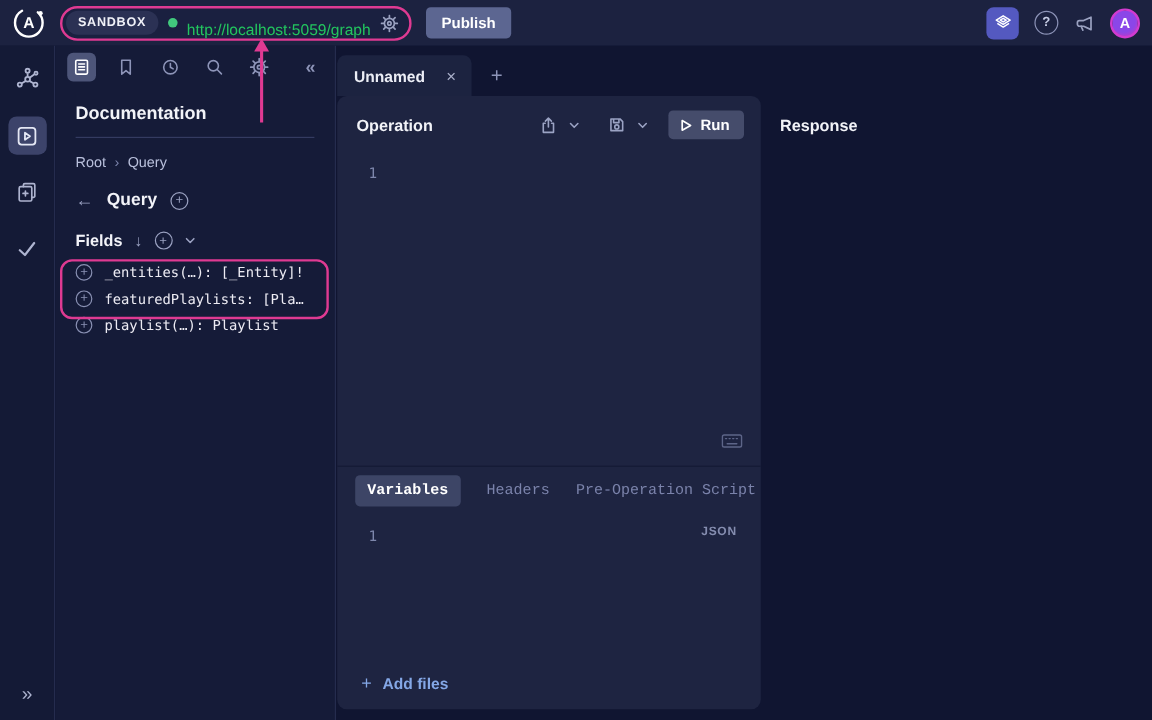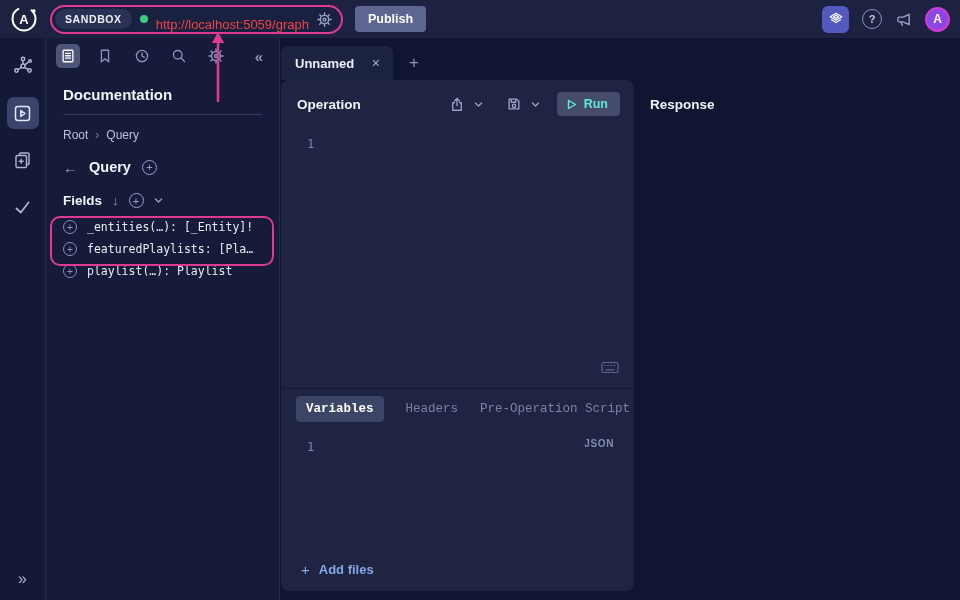--- a/index.html
+++ b/index.html
@@ -8,21 +8,21 @@
   .app { position:relative; width:960px; height:600px; overflow:hidden; color:#e9eaf2; background:#101531; }
   svg { display:block; }
   .ic { display:inline-flex; align-items:center; justify-content:center; }
 
   
   .topbar { height:38px; background:#1c2240; display:flex; align-items:center; padding:0 10px; gap:12px; position:relative; z-index:3; }
   .logo { width:28px; height:28px; flex:none; cursor:pointer; }
   .url-pill { display:flex; align-items:center; height:29px; border:2px solid #df3a92; border-radius:15px; padding:0 9px 0 3px; gap:8px; background:#1a2040; }
   .sandbox-badge { background:#2b3154; color:#f0f1f8; font-size:10.5px; font-weight:bold; letter-spacing:.6px; padding:4px 10px; border-radius:11px; }
   .status-dot { width:8px; height:8px; border-radius:50%; background:#41c97d; }
-  .url-text { font-size:13px; color:#ef4444;margin-top:10px; }
+  .url-text { font-size:13px; color:#22c55e;margin-top:10px; }
   .gear-sm { color:#9aa1c0; }
   .publish-btn { background:#5c6691; color:#fff; border:none; font-family:inherit; font-size:12.5px; font-weight:bold; padding:6px 13px; border-radius:4px; cursor:pointer; }
   .tb-right { margin-left:auto; display:flex; align-items:center; gap:13px; }
   .graphos-btn { width:27px; height:27px; border-radius:6px; background:#5459c0; border:none; color:#fff; display:flex; align-items:center; justify-content:center; cursor:pointer; }
   .help-btn { width:20px; height:20px; border-radius:50%; border:1.5px solid #8d94b8; background:none; color:#c6cce4; font-size:11px; font-weight:bold; display:flex; align-items:center; justify-content:center; cursor:pointer; font-family:inherit; }
   .mega-btn { background:none; border:none; color:#9aa1c0; cursor:pointer; }
   .avatar { width:25px; height:25px; border-radius:50%; background:radial-gradient(circle at 45% 40%, #8b46e8 55%, #c937c1 90%); border:2px solid #d23bd0; color:#fff; font-size:12px; font-weight:bold; display:flex; align-items:center; justify-content:center; cursor:pointer; }
 
   
   .body-row { display:flex; height:562px; }
@@ -67,21 +67,21 @@
   .newtab-btn { background:none; border:none; color:#8d94b8; font-size:17px; cursor:pointer; margin:0 0 9px 16px; line-height:1; font-family:inherit; }
   .content-row { flex:1; display:flex; padding-bottom:9px; min-height:0; }
 
   
   .op-card { width:353px; margin-left:1px; background:#1e2441; border-radius:8px; display:flex; flex-direction:column; overflow:hidden; flex:none; }
   .op-header { height:48px; display:flex; align-items:center; padding:0 14px 0 16px; flex:none; }
   .op-title { font-size:13.5px; font-weight:bold; color:#f2f3f8; flex:1; }
   .op-actions { display:flex; align-items:center; gap:5px; color:#9ba3c4; }
   .act-btn { background:none; border:none; color:#9ba3c4; display:flex; cursor:pointer; padding:2px; }
   .gap-md { width:9px; }
-  .run-btn { background:#454c6b; border:none; border-radius:4px; color:#5eead4; font-size:12.5px; font-weight:bold; padding:5px 12px 5px 10px; display:flex; align-items:center; gap:7px; margin-left:10px; cursor:default; font-family:inherit; }
+  .run-btn { background:#454c6b; border:none; border-radius:4px; color:#ffffff; font-size:12.5px; font-weight:bold; padding:5px 12px 5px 10px; display:flex; align-items:center; gap:7px; margin-left:10px; cursor:default; font-family:inherit; }
   .op-editor { flex:1; position:relative; padding:9px 0 0 26px; font-family:"DejaVu Sans Mono", monospace; font-size:12px; color:#7e87ac; cursor:text; }
   .kbd-btn { position:absolute; right:15px; bottom:11px; background:none; border:none; color:#5d6588; cursor:pointer; padding:0; }
   .subtabs { height:40px; border-top:1px solid #151a35; display:flex; align-items:center; padding:0 15px; gap:22px; white-space:nowrap; overflow:hidden; flex:none; }
   .subtab { background:none; border:none; font-size:12.5px; color:#7b83ab; cursor:pointer; font-family:Liberation Mono, monospace; flex:none; }
   .subtab.active { background:#3d4566; color:#fff; font-weight:bold; padding:6px 10px; border-radius:4px; }
   .var-editor { height:120px; position:relative; padding:12px 0 0 26px; font-family:"DejaVu Sans Mono", monospace; font-size:12px; color:#7e87ac; cursor:text; flex:none; }
   .json-badge { position:absolute; top:10px; right:20px; font-family:"Liberation Sans", sans-serif; font-size:10px; font-weight:bold; letter-spacing:.6px; color:#858daf; }
   .op-footer { height:43px; display:flex; align-items:center; padding-left:20px; gap:9px; color:#84a7e6; font-size:13px; font-weight:bold; cursor:pointer; flex:none; }
   .af-plus { font-size:15px; font-weight:normal; line-height:1; }
 

